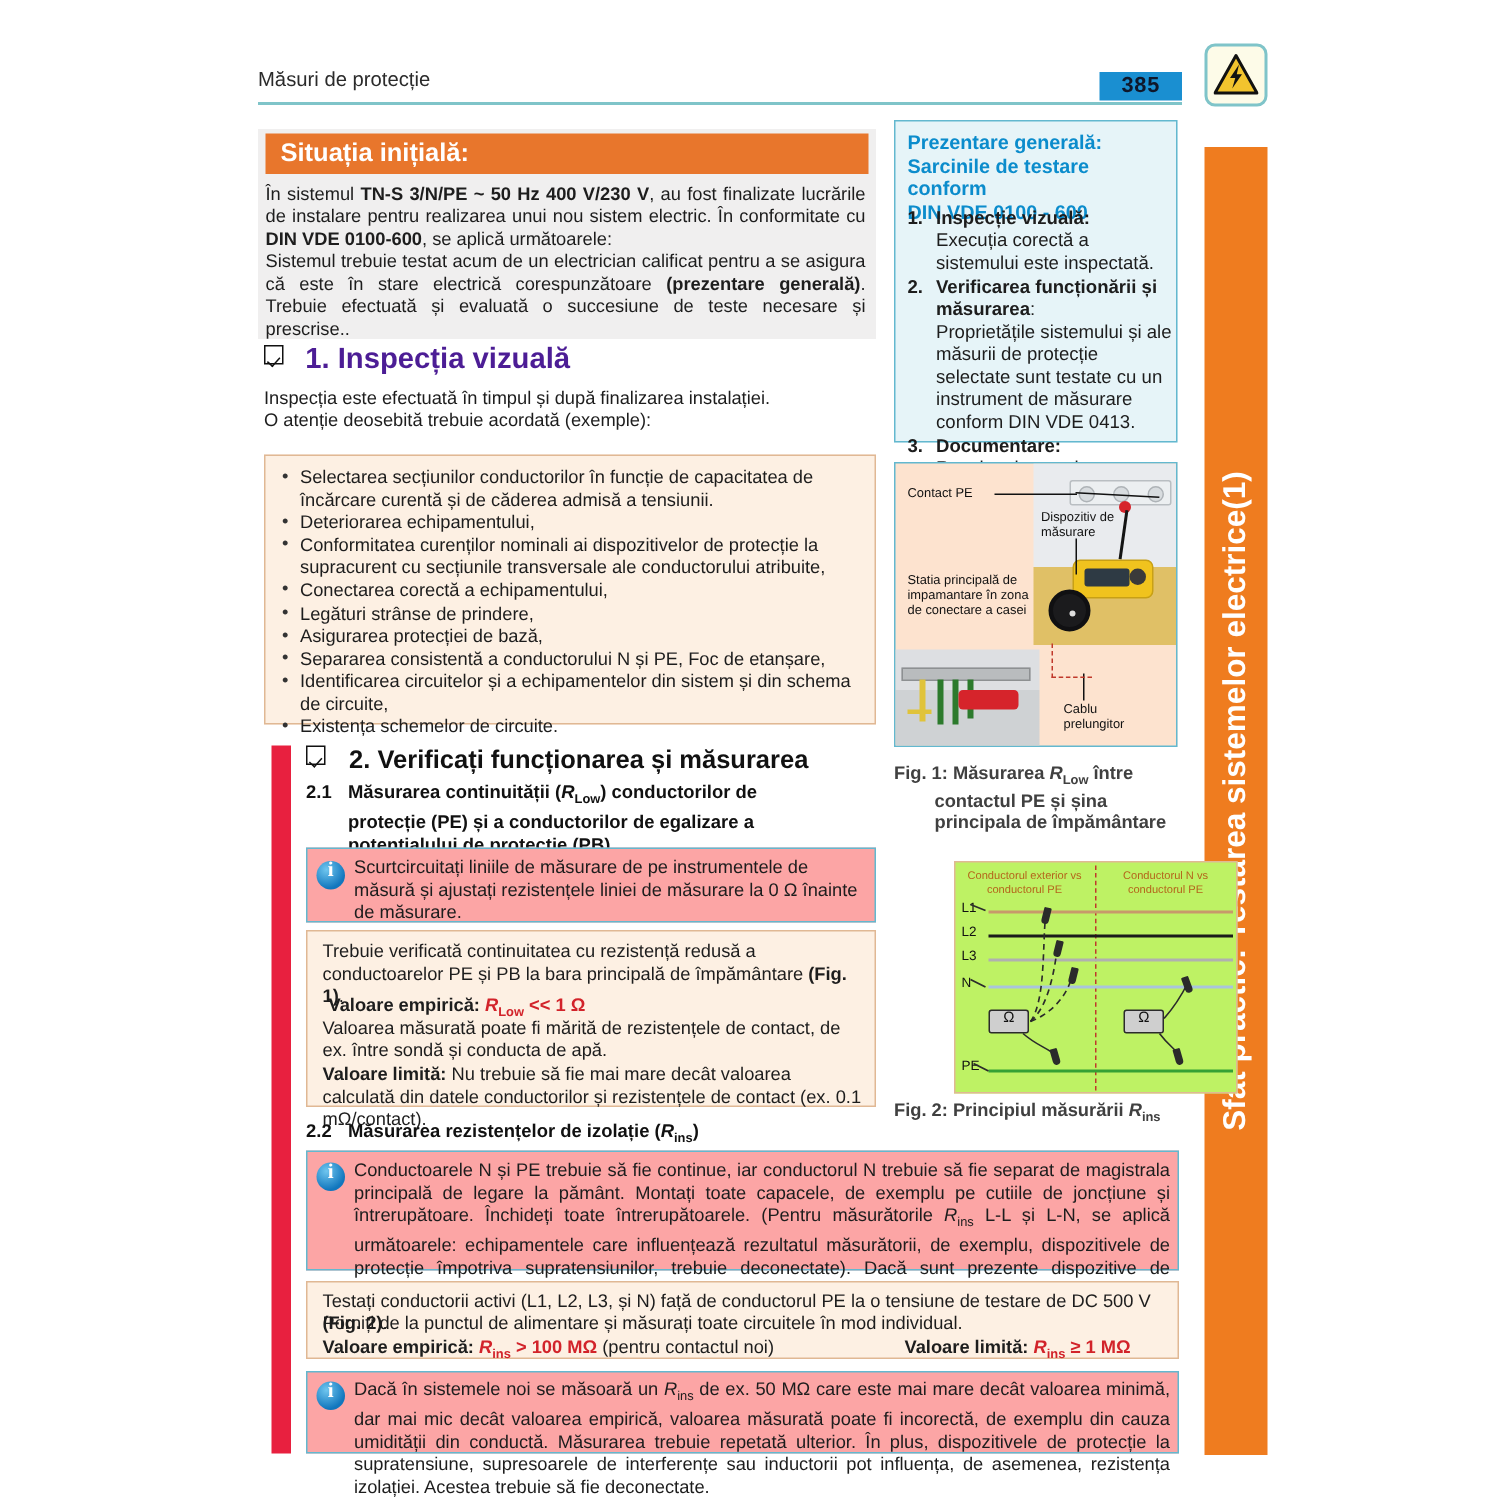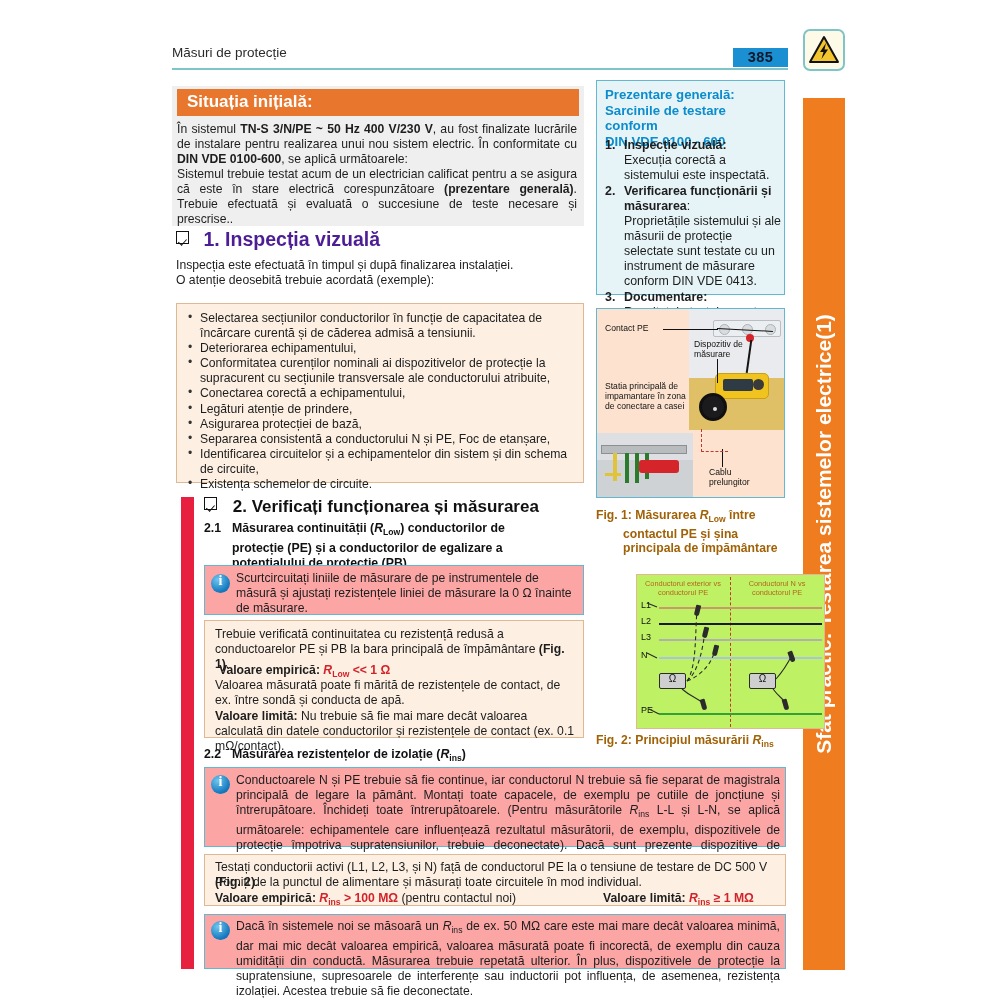--- a/index.html
+++ b/index.html
@@ -52,21 +52,21 @@
   ol.nl{margin:0;padding:0;list-style:none;}
   ol.nl li{position:relative;padding-left:19px;margin-bottom:1px;}
   ol.nl li .num{position:absolute;left:0;top:0;font-weight:bold;}
   .cy-title{color:#0b8ccc;font-size:13.2px;font-weight:bold;line-height:15.5px;}
   .cy-body{font-size:12.4px;line-height:15px;color:#1d1d1d;}
   .red{color:#d2232a;font-weight:bold;}
   .iicon{position:absolute;width:19px;height:19px;border-radius:50%;
       background:radial-gradient(circle at 35% 30%,#6fc6ef,#1176bd 70%);}
   .iicon:before{content:"i";position:absolute;left:0;right:0;top:-1px;text-align:center;
       color:#fff;font-size:14px;font-weight:bold;font-family:"Liberation Serif",serif;}
-  .cap{position:absolute;font-size:12.2px;font-weight:bold;color:#a16207;line-height:14.5px;}
+  .cap{position:absolute;font-size:12.2px;font-weight:bold;color:#404040;line-height:14.5px;}
   sub{font-size:8.6px;}
   i{font-style:italic;}
 
   
   .fig1{position:absolute;left:596px;top:308px;width:189px;height:190px;
       border:1px solid #63b8cf;box-sizing:border-box;background:#fde3cf;overflow:hidden;}
   .f1-lbl{position:absolute;font-size:8.6px;color:#111;line-height:10.2px;}
   .ph-right{position:absolute;left:92px;top:0px;width:96px;height:121px;
       background:linear-gradient(#e9ebee 0 57%,#e0c066 57% 100%);}
   .ph-left{position:absolute;left:0px;top:124px;width:96px;height:65px;
@@ -143,21 +143,21 @@
   </div>
   <div class="t" style="left:176px;top:258px;width:410px;">Inspecția este efectuată în timpul și după finalizarea instalației.</div>
   <div class="t" style="left:176px;top:273px;width:410px;">O atenție deosebită trebuie acordată (exemple):</div>
 
   <div class="box beige" style="left:176px;top:303px;width:408px;height:180px;">
     <ul class="bl t" style="position:relative;left:8px;top:7px;width:388px;">
       <li>Selectarea secțiunilor conductorilor în funcție de capacitatea de încărcare curentă și de căderea admisă a tensiunii.</li>
       <li>Deteriorarea echipamentului,</li>
       <li>Conformitatea curenților nominali ai dispozitivelor de protecție la supracurent cu secțiunile transversale ale conductorului atribuite,</li>
       <li>Conectarea corectă a echipamentului,</li>
-      <li>Legături atenție de prindere,</li>
+      <li>Legături strânse de prindere,</li>
       <li>Asigurarea protecției de bază,</li>
       <li>Separarea consistentă a conductorului N și PE, Foc de etanșare,</li>
       <li>Identificarea circuitelor și a echipamentelor din sistem și din schema de circuite,</li>
       <li>Existența schemelor de circuite.</li>
     </ul>
   </div>
 
   <div class="h2" style="left:204px;top:497px;font-size:17px;">
     <span class="chk"></span>
     <span style="margin-left:11px;">2.   Verificați funcționarea și măsurarea</span>

